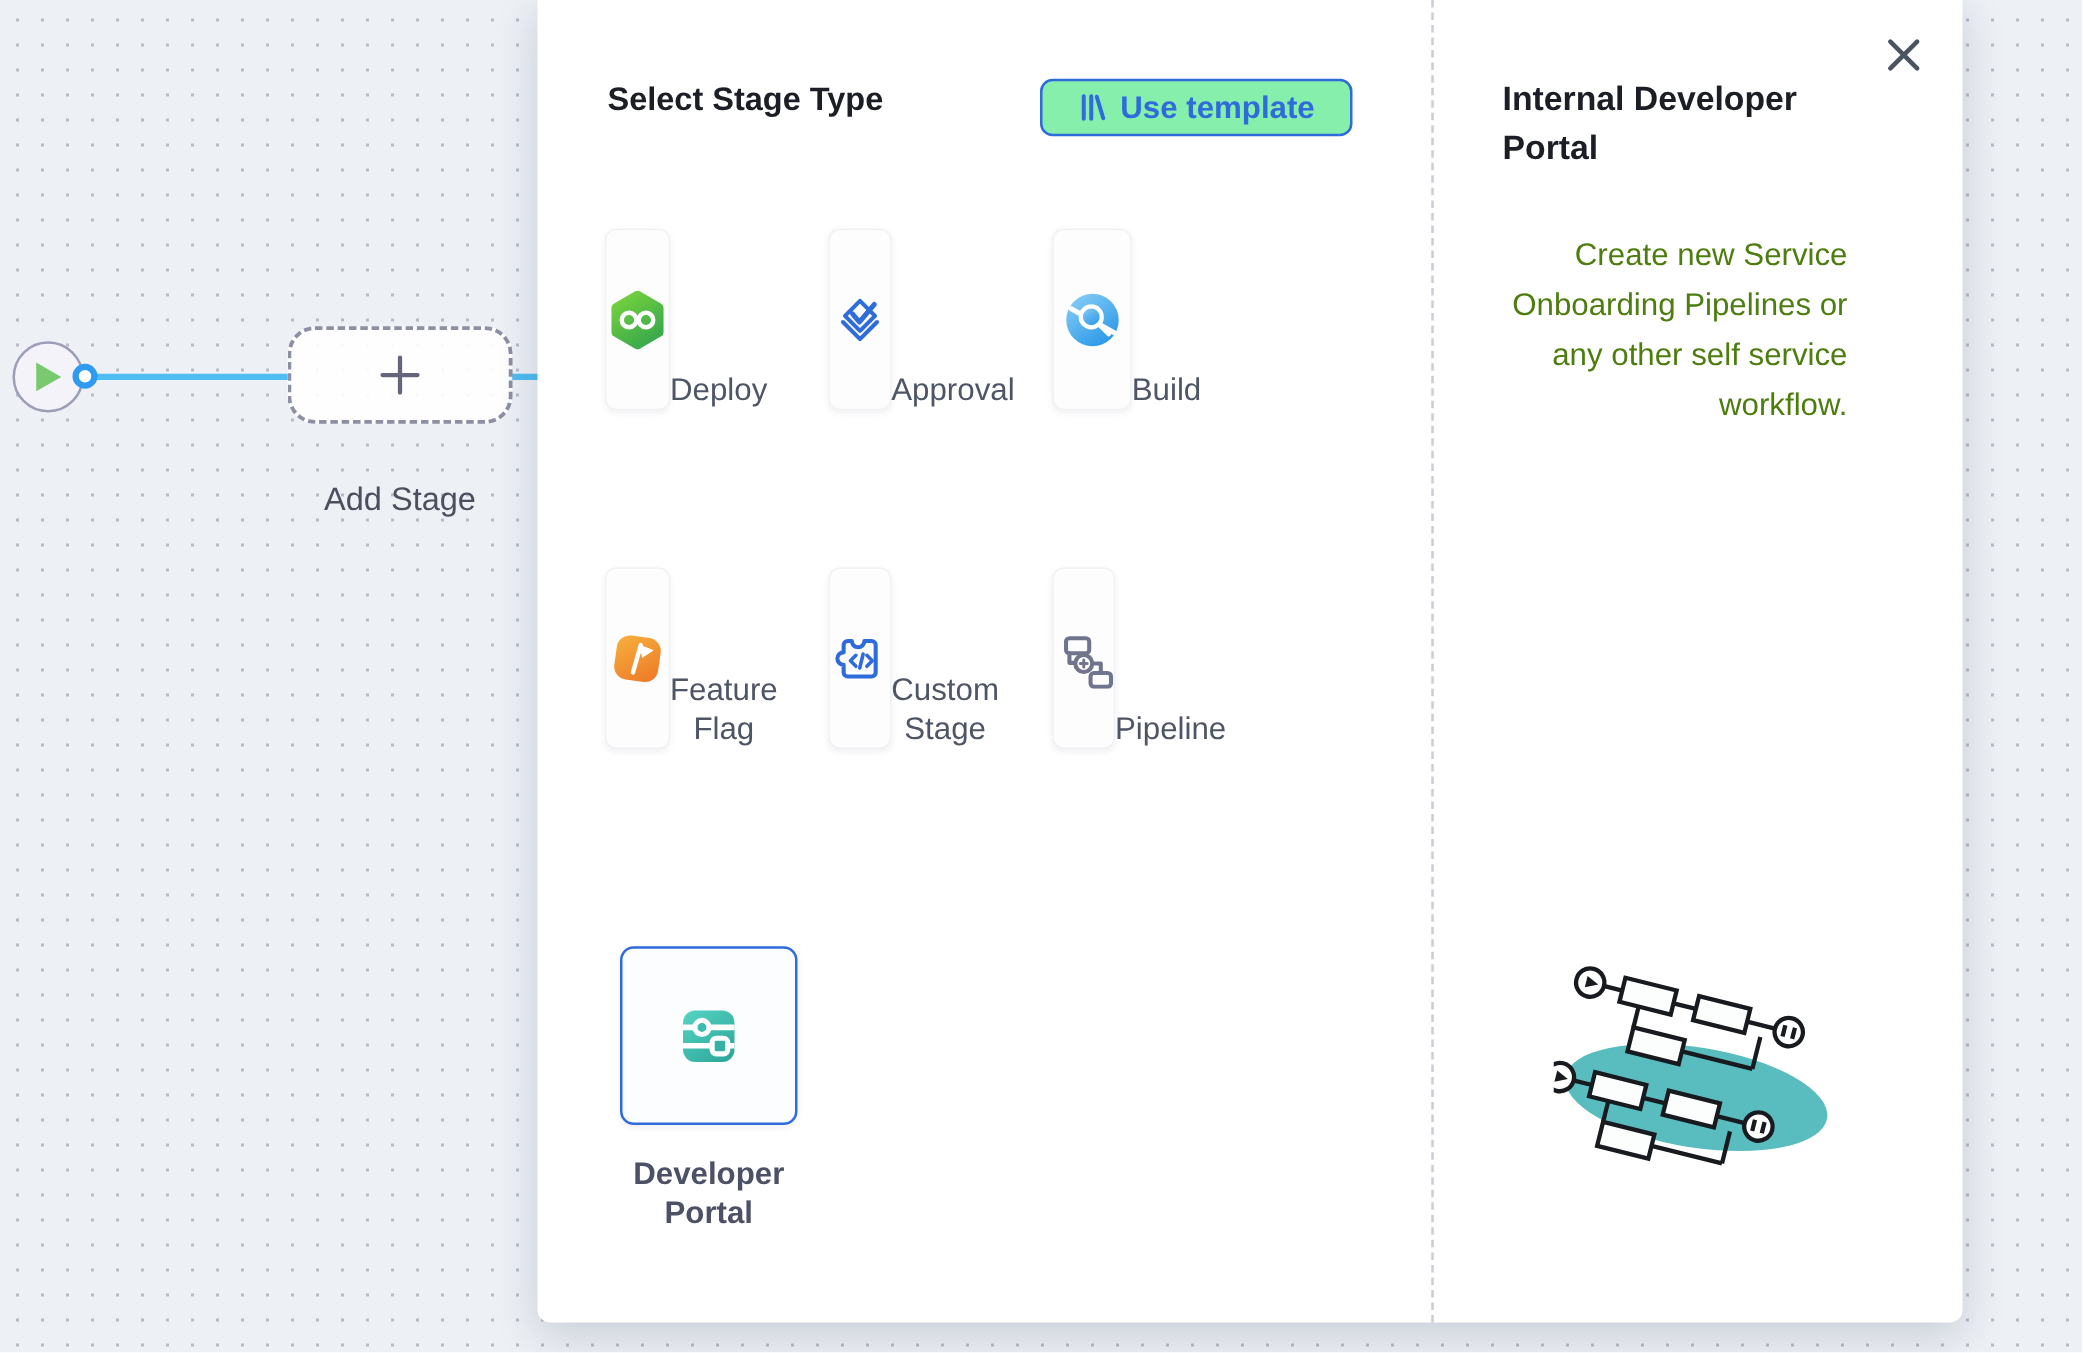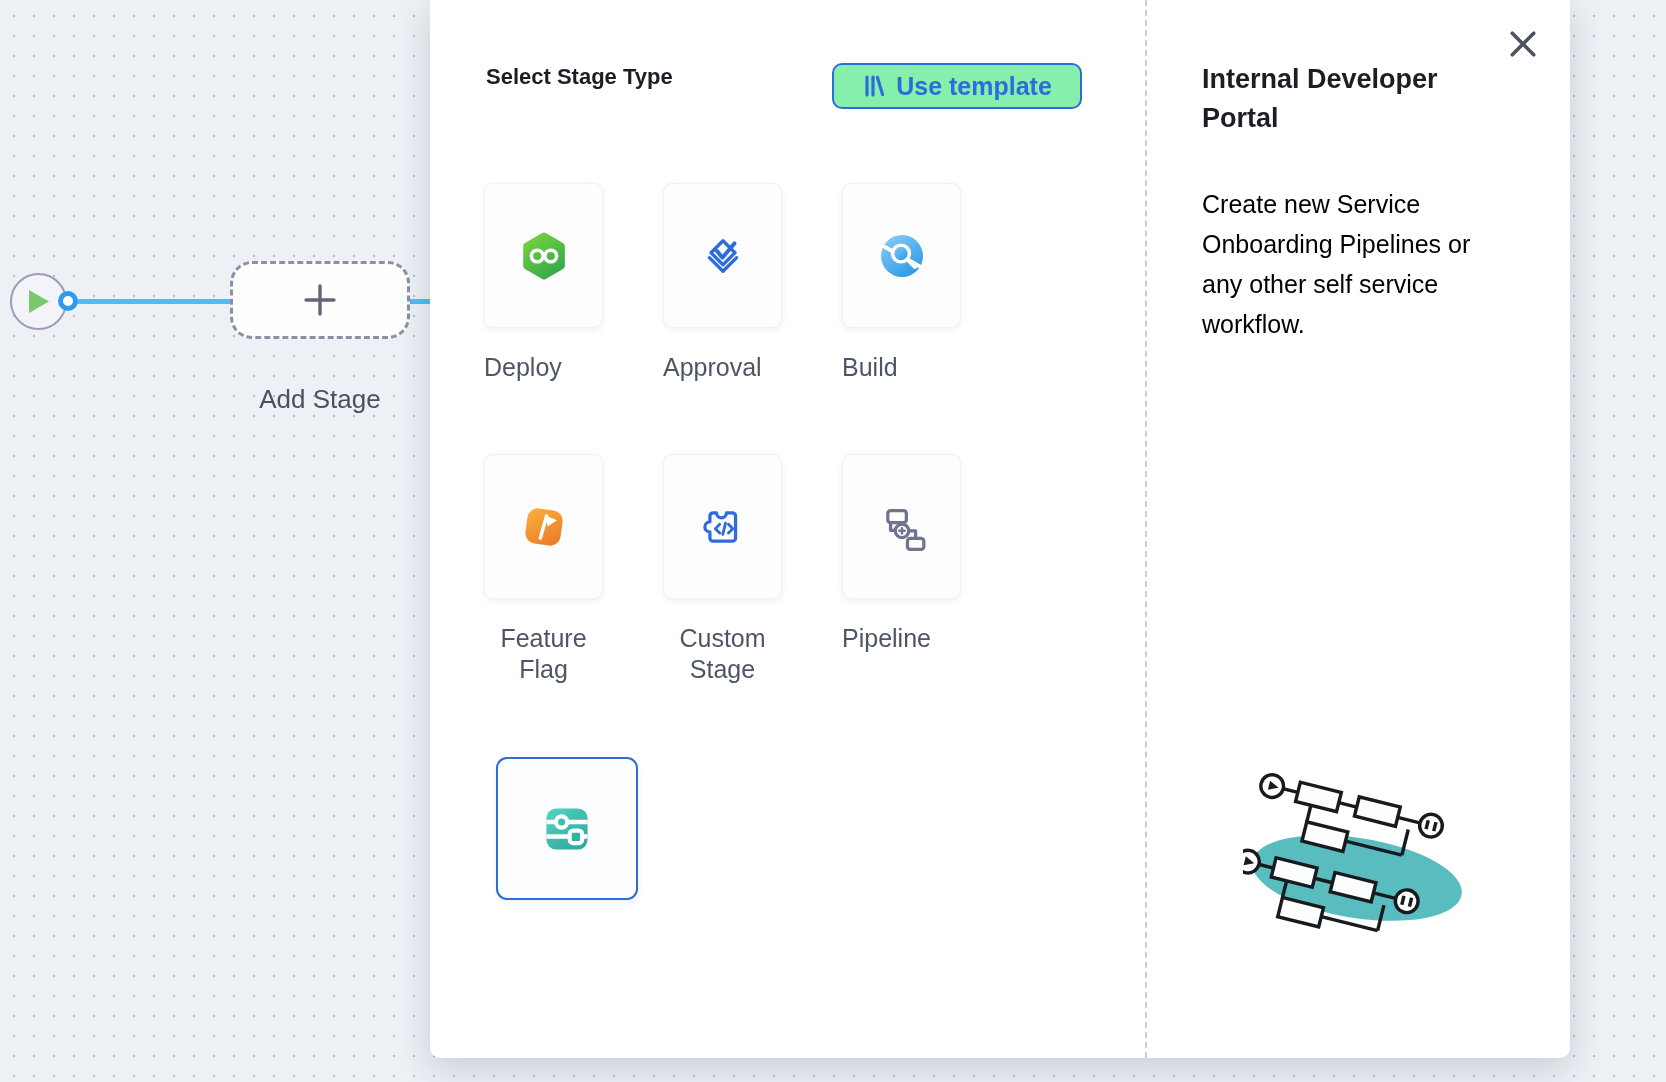--- a/index.html
+++ b/index.html
@@ -37,33 +37,33 @@
 
   
   .modal{
     position:absolute; left:430px; top:0; width:1140px; height:1058px;
     background:#ffffff; border-radius:0 0 10px 10px;
     box-shadow:0 10px 34px rgba(35,40,60,.18);
     display:flex; z-index:4;
   }
   .modal-main{ position:relative; width:715px; height:100%; }
   .modal-title{
-    position:absolute; left:56px; top:64px; font-size:22px; font-weight:700;
+    position:absolute; left:56px; top:64px; font-size:26px; font-weight:700;
     color:#1c1e26; white-space:nowrap;
   }
   .use-template-btn{
     position:absolute; left:402px; top:63px; width:250px; height:46px;
     border:2px solid #2e6bdb; border-radius:10px; background:#86efac;
     display:flex; align-items:center; justify-content:center; gap:10px;
     color:#2e6bdb; font-size:25px; font-weight:700; cursor:pointer;
   }
 
   .card-row{ position:absolute; left:54px; display:flex; gap:60px; }
   .row-1{ top:183px; } .row-2{ top:454px; }
-  .card-cell{ width:119px; display:flex; flex-direction:column; align-items:flex-start; }
+  .card-cell{ width:119px; display:flex; flex-direction:row; align-items:flex-end; }
   .stage-card{
     width:119px; height:145px; background:#fdfdfe; border:1px solid #eff1f5;
     border-radius:9px; box-shadow:0 2px 6px rgba(40,48,70,.07);
     display:flex; align-items:center; justify-content:center; cursor:pointer;
   }
   .card-label{
     margin-top:24px; font-size:25px; line-height:31px; color:#4e5565; text-align:center;
   }
   .cell-selected{ position:absolute; left:66px; top:757px; width:142px;
     display:flex; flex-direction:column; align-items:center; }
@@ -81,21 +81,21 @@
   .close-btn{
     position:absolute; left:358px; top:26px; width:36px; height:36px;
     display:flex; align-items:center; justify-content:center; cursor:pointer;
   }
   .panel-title{
     position:absolute; left:55px; top:60px; width:300px;
     font-size:27px; font-weight:700; line-height:39px; color:#1c1e26;
   }
   .panel-desc{
     position:absolute; left:55px; top:184px; width:276px;
-    font-size:25px; font-weight:500; line-height:40px; color:#000000;
+    font-size:25px; font-weight:500; line-height:40px; color:#4d7c0f;text-align:right;
   }
   .panel-illustration{ position:absolute; left:96px; top:762px; width:236px; height:210px; }
 </style>
 </head>
 <body>
 
 <div class="screen">
 
   <div class="start-node">
     <svg width="24" height="27" viewBox="0 0 24 27">
@@ -231,20 +231,21 @@
                   <stop offset="1" stop-color="#2fa89c"></stop>
               </linearGradient>
             </defs>
             <rect x="5" y="5" width="38" height="38" rx="9" fill="url(#gTeal)"></rect>
             <path d="M5 17.5 H43" stroke="#ffffff" stroke-width="4.2"></path>
             <path d="M5 31 H43" stroke="#ffffff" stroke-width="4.2"></path>
             <circle cx="19" cy="17.5" r="5.2" fill="#3cbcae" stroke="#ffffff" stroke-width="3.8"></circle>
             <rect x="26.5" y="25.5" width="11.5" height="11.5" rx="3" fill="#35b1a4" stroke="#ffffff" stroke-width="3.8"></rect>
           </svg>
         </div>
+        <div class="card-label selected-label">Developer Portal</div>
       </div>
     </div>
 
     <div class="info-panel">
       <div class="close-btn">
         <svg width="30" height="30" viewBox="0 0 28 28">
           <path d="M4 4 L24 24 M24 4 L4 24" stroke="#4b5362" stroke-width="3.4" stroke-linecap="round"></path>
         </svg>
       </div>
 

